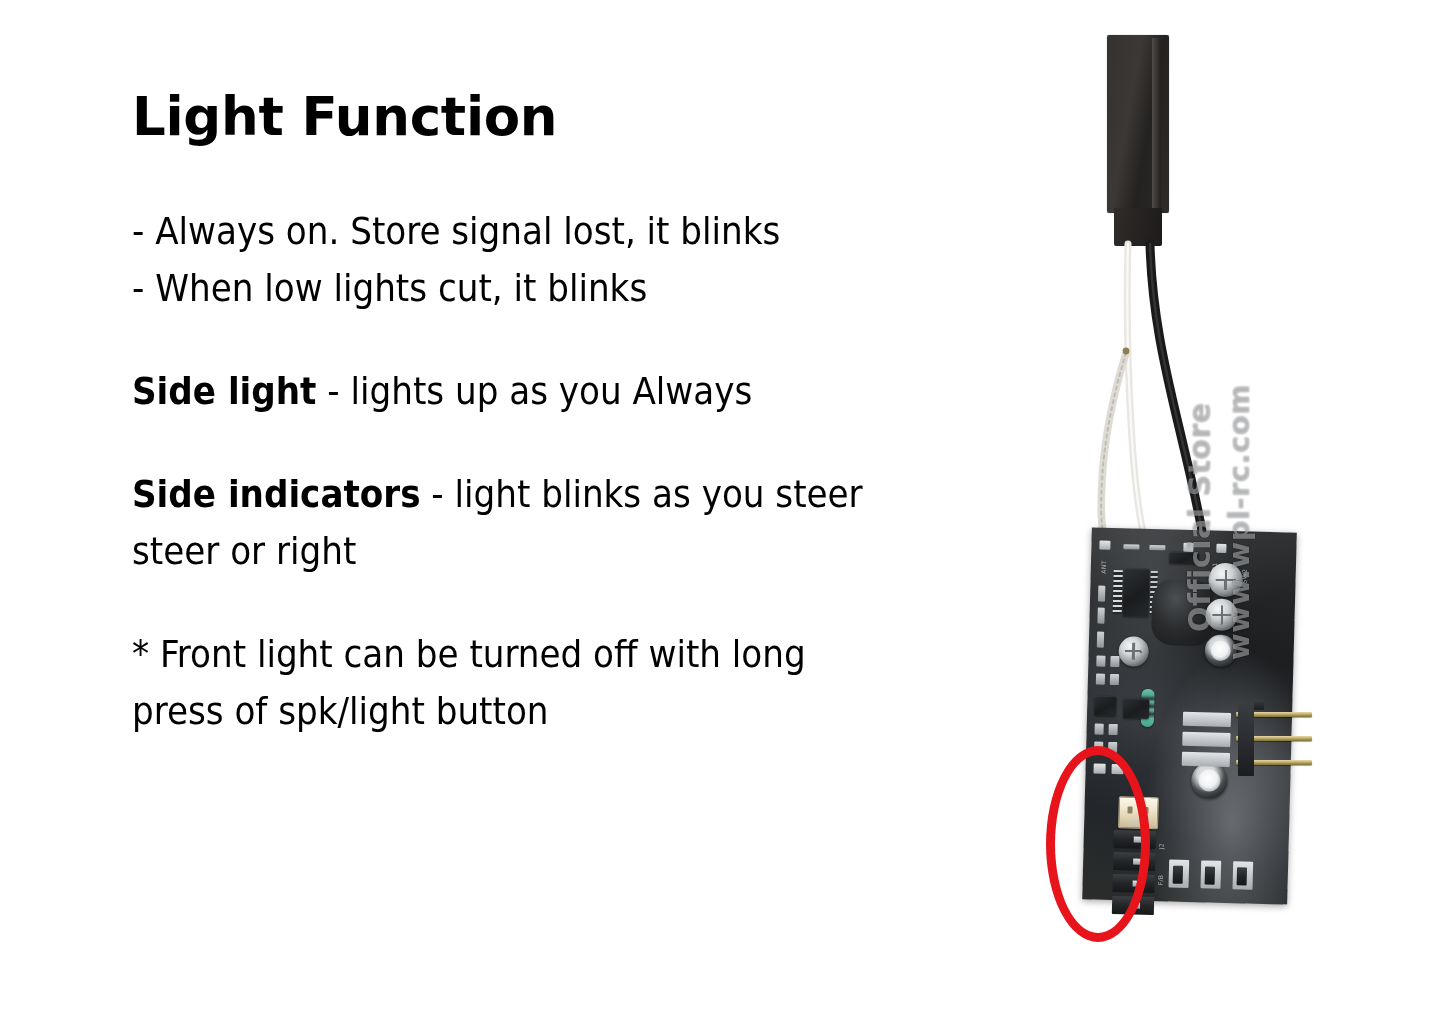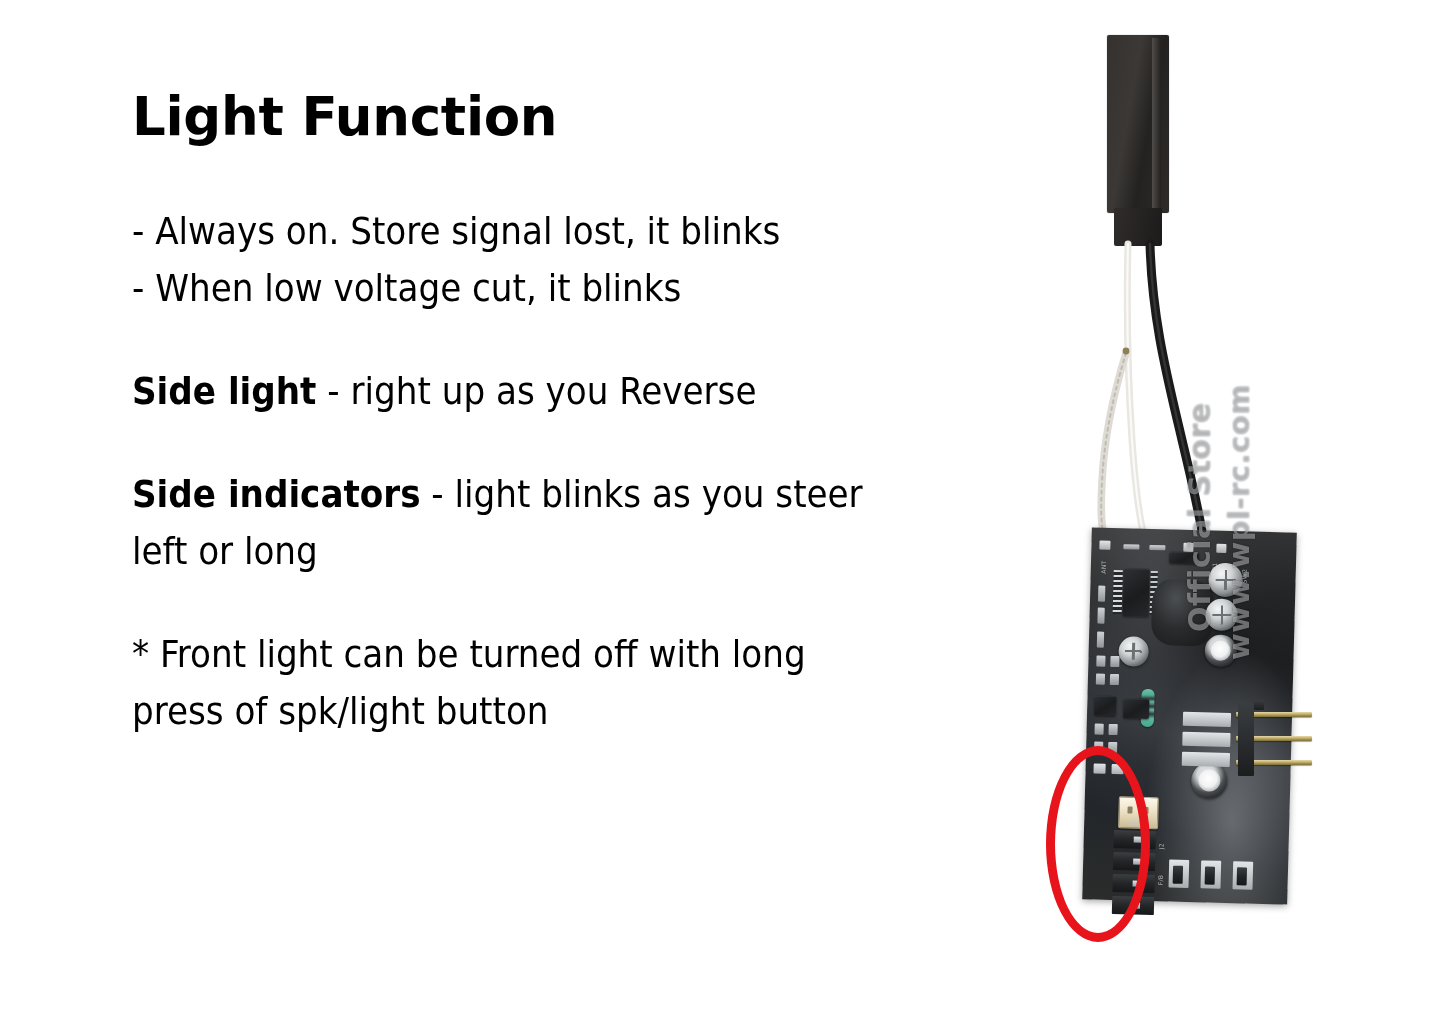--- a/index.html
+++ b/index.html
@@ -264,30 +264,30 @@
 <body>
 
 <div id="slide">
 
   <div class="text-col">
 
     <h1 class="slide-title">Light Function</h1>
 
     <div class="sec">
       <div class="ln">- Always on. Store signal lost, it blinks</div>
-      <div class="ln">- When low voltage cut, it blinks</div>
+      <div class="ln">- When low lights cut, it blinks</div>
     </div>
 
     <div class="sec">
-      <div class="ln"><span class="b">Side light</span><span> - right up as you Reverse</span></div>
+      <div class="ln"><span class="b">Side light</span><span> - lights up as you Always</span></div>
     </div>
 
     <div class="sec">
       <div class="ln"><span class="b">Side indicators</span><span> - light blinks as you steer</span></div>
-      <div class="ln">left or long</div>
+      <div class="ln">steer or right</div>
     </div>
 
     <div class="sec">
       <div class="ln">* Front light can be turned off with long</div>
       <div class="ln">press of spk/light button</div>
     </div>
 
   </div>
 
   <div class="photo">

